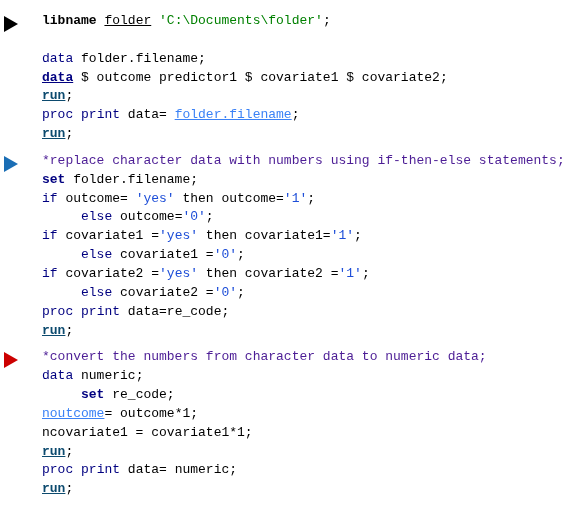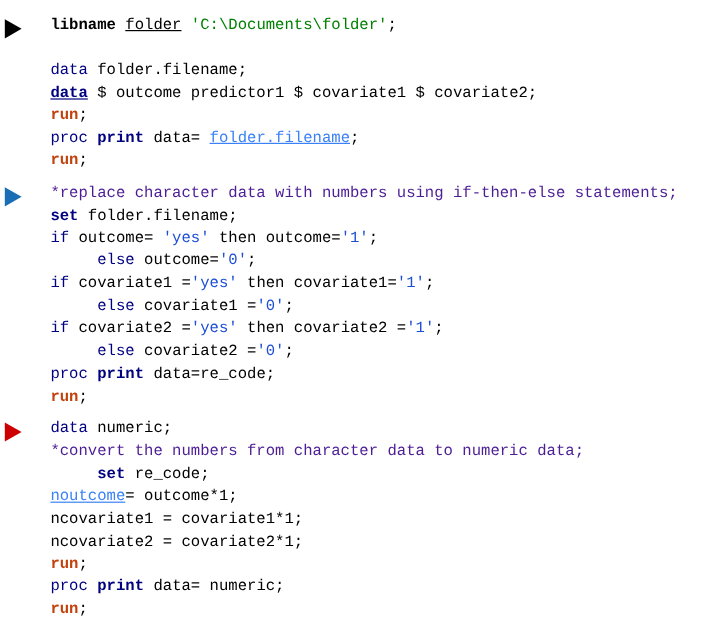--- a/index.html
+++ b/index.html
@@ -71,24 +71,24 @@
       color: #000;
     }
 
     
     .kw { color: #000080; font-weight: normal; } 
     .kw-underline { color: #000080; font-weight: bold; }
     .libname-kw { color: #000000; font-weight: bold; }
     .libref { color: #000000; text-decoration: underline; }
     .path { color: #008000; } 
     .str { color: #1d4ed8; } 
-    .stmt { color: #c2410c; font-weight: bold; }
+    .stmt { color: #0c4a6e; font-weight: bold; text-decoration: underline; }
     .filename { color: #3b82f6; text-decoration: underline; }
     .comment { color: #4c1d95; }
-    .proc-name { color: #000080; font-weight: bold; }
+    .proc-name { color: #000080; font-weight: normal; }
     .input-kw { color: #000080; font-weight: bold; text-decoration: underline; }
   </style>
 </head>
 <body>
 
 <div id="app">
     <div class="code-block">
       <div class="arrow-col">
         <div class="arrow arrow-black"></div>
       </div>
@@ -117,24 +117,23 @@
         <span class="line">     <span class="kw">else</span> covariate2 =<span class="str">'0'</span>;</span>
         <span class="line"><span class="kw">proc</span> <span class="proc-name">print</span> data=re_code;</span>
         <span class="line"><span class="stmt">run</span>;</span>
       </div>
     </div>
     <div class="code-block">
       <div class="arrow-col">
         <div class="arrow arrow-red"></div>
       </div>
       <div class="code-lines">
+        <span class="line"><span class="comment">*convert the numbers from character data to numeric data;</span></span>
         <span class="line"><span class="kw">data</span> numeric;</span>
-        <span class="line"><span class="comment">*convert the numbers from character data to numeric data;</span></span>
         <span class="line">     <span class="kw-underline">set</span> re_code;</span>
         <span class="line"><span class="filename">noutcome</span>= outcome*1;</span>
         <span class="line">ncovariate1 = covariate1*1;</span>
-        <span class="line">ncovariate2 = covariate2*1;</span>
         <span class="line"><span class="stmt">run</span>;</span>
         <span class="line"><span class="kw">proc</span> <span class="proc-name">print</span> data= numeric;</span>
         <span class="line"><span class="stmt">run</span>;</span>
       </div>
     </div>
   </div>
 
 </body></html>

